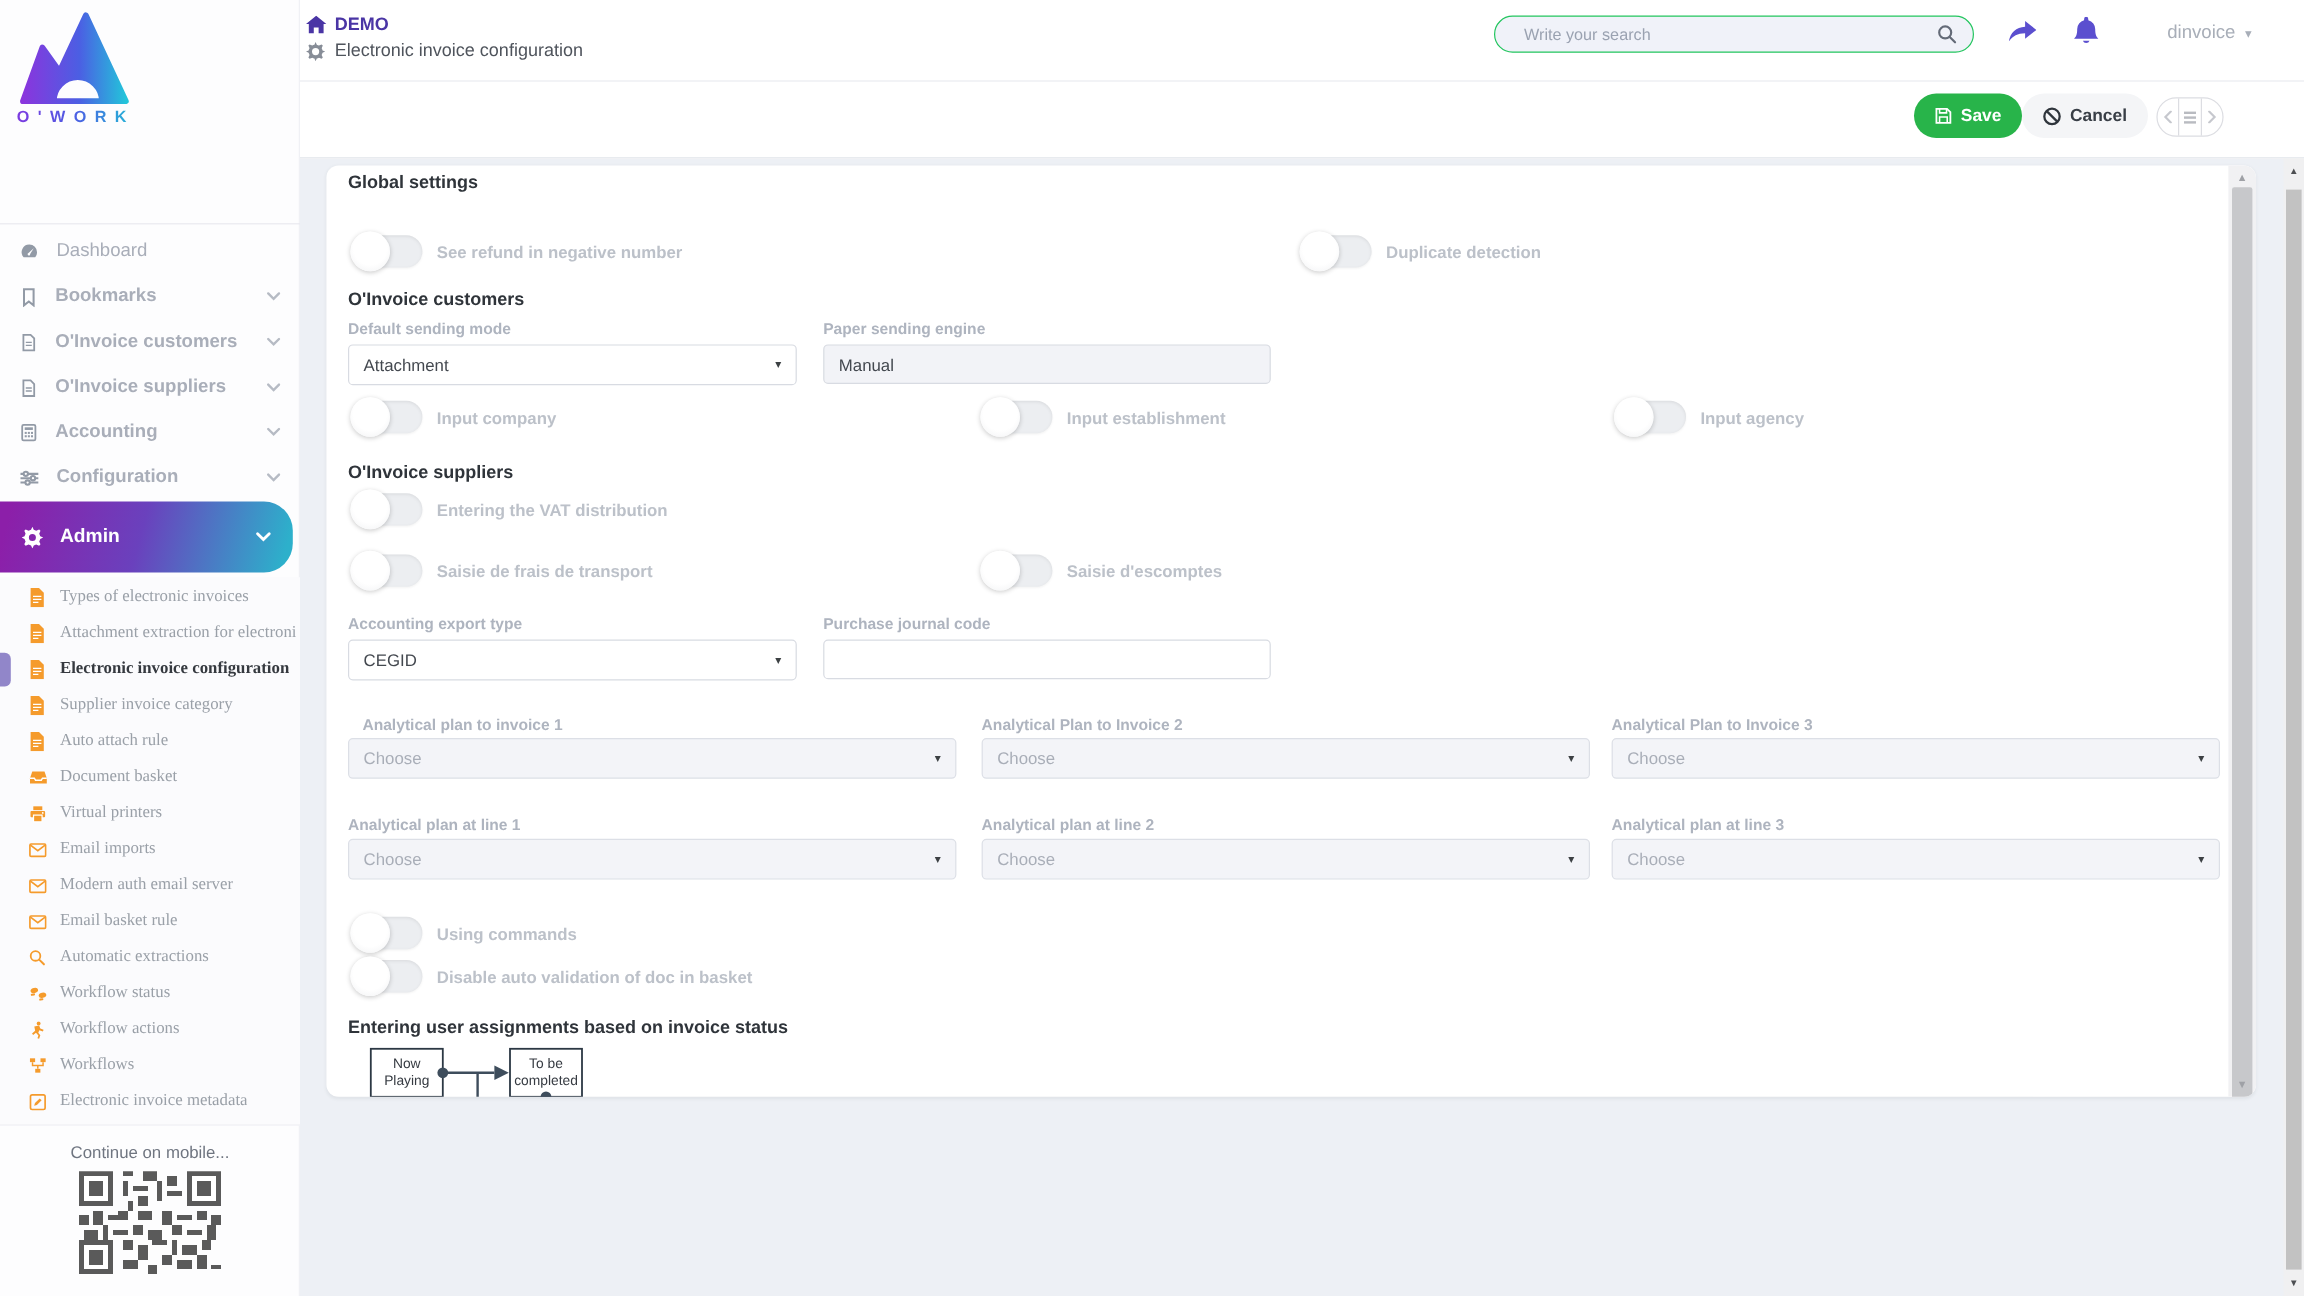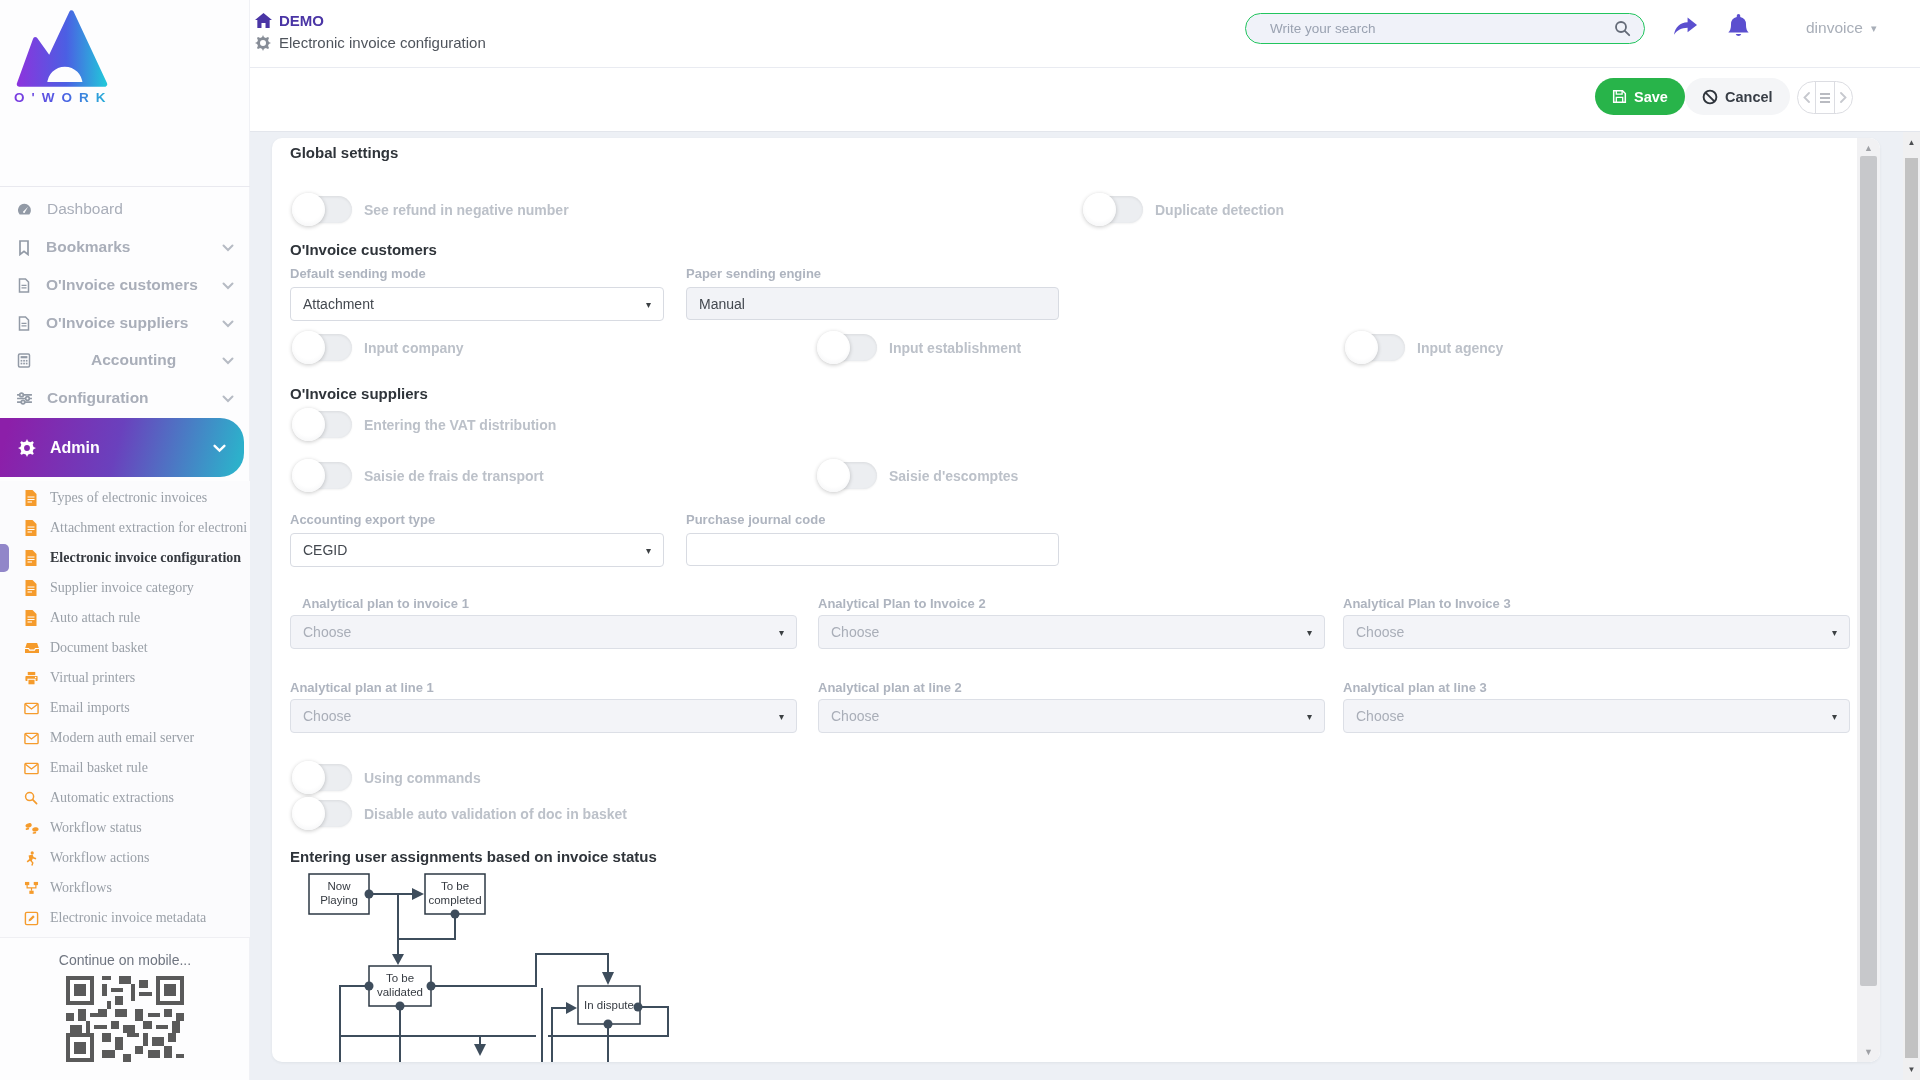--- a/index.html
+++ b/index.html
@@ -42,21 +42,21 @@
   .btn-save { left:1595px; background:#28b44a; color:#ffffff; }
   .btn-cancel { left:1685px; background:#f4f5f7; color:#383e46; }
   .pager { position:absolute; left:1797px; top:81px; width:56px; height:33px; border:1px solid #dcdde2; border-radius:17px; display:flex; background:#ffffff; }
   .pager > div { flex:1; display:flex; align-items:center; justify-content:center; color:#c6c8ce; cursor:pointer; }
   .pager > div + div { border-left:1px solid #dcdde2; }
   .list-glyph { width:10px; }
   .list-glyph div { height:2px; background:#b9bbc1; margin:2px 0; }
 
   
   #main { position:absolute; left:250px; top:132px; right:0; bottom:0; background:#edf0f5; }
-  #card { position:absolute; left:22px; top:6px; width:1608px; height:924px; background:#ffffff; border-radius:10px; box-shadow:0 1px 3px rgba(40,50,60,.07); overflow:hidden; }
+  #card { position:absolute; left:22px; top:6px; width:1608px; height:776px; background:#ffffff; border-radius:10px; box-shadow:0 1px 3px rgba(40,50,60,.07); overflow:hidden; }
   .sec-h { position:absolute; font-size:15px; font-weight:800; color:#2f343a; }
   .f-label { position:absolute; font-size:13px; font-weight:700; color:#aeb4bf; }
   .toggle { position:absolute; width:58px; height:27px; border-radius:14px; background:#eceef1; box-shadow:inset 0 1px 3px rgba(0,0,0,.08),0 1px 2px rgba(0,0,0,.05); cursor:pointer; }
   .toggle .knob { position:absolute; left:-2px; top:-3px; width:33px; height:33px; border-radius:50%; background:radial-gradient(circle at 50% 42%,#ffffff 55%,#eff0f2 100%); box-shadow:0 1px 4px rgba(0,0,0,.22); }
   .t-label { position:absolute; font-size:14px; font-weight:700; color:#bcc1c9; }
   .select { position:absolute; height:33px; background:#ffffff; border:1px solid #d8dbe2; border-radius:4px; display:flex; align-items:center; justify-content:space-between; padding:16px 12px; font-size:14px; color:#43484f; cursor:pointer; }
   .select.disabled { background:#f3f4f8; border-color:#dcdfe6; color:#a9aeb8; cursor:default;gap:34px; }
   .select .caret { font-size:10px; color:#3c4043; }
   .tfield { position:absolute; height:33px; border:1px solid #d8dbe2; border-radius:4px; background:#ffffff; padding:0 12px; font-size:14px; color:#43484f; font-family:inherit; outline:none; }
   .tfield.disabled { background:#f2f3f7; }
@@ -194,21 +194,21 @@
   <div class="nav-item" style="top:304px;">
     <svg width="16" height="17" viewBox="0 0 16 16">
         <path fill="none" stroke="#929aa6" stroke-width="1.5" d="M3.5 1.5h6l3 3v10h-9Z"></path>
         <path stroke="#929aa6" stroke-width="1.2" d="M5.5 7.8h5M5.5 10.3h5" fill="none"></path>
       </svg>
     <span class="lbl bold">O'Invoice suppliers</span>
     <span class="chev"><svg width="12" height="8" viewBox="0 0 12 8">
           <path d="M1.5 1.5 6 6l4.5-4.5" fill="none" stroke="currentColor" stroke-width="2" stroke-linecap="round"></path>
         </svg></span>
   </div>
-  <div class="nav-item" style="top:341px;gap:45px;">
+  <div class="nav-item" style="top:341px;">
     <svg width="16" height="17" viewBox="0 0 16 16">
         <rect x="2.5" y="1.5" width="11" height="13" rx="1.2" fill="none" stroke="#929aa6" stroke-width="1.5"></rect>
         <rect x="4.6" y="3.6" width="6.8" height="2.2" fill="#929aa6"></rect>
         <g fill="#929aa6">
           <rect x="4.6" y="7.4" width="1.7" height="1.7"></rect>
           <rect x="7.2" y="7.4" width="1.7" height="1.7"></rect>
           <rect x="9.8" y="7.4" width="1.7" height="1.7"></rect>
           <rect x="4.6" y="10.2" width="1.7" height="1.7"></rect>
           <rect x="7.2" y="10.2" width="1.7" height="1.7"></rect>
           <rect x="9.8" y="10.2" width="1.7" height="1.7"></rect>

